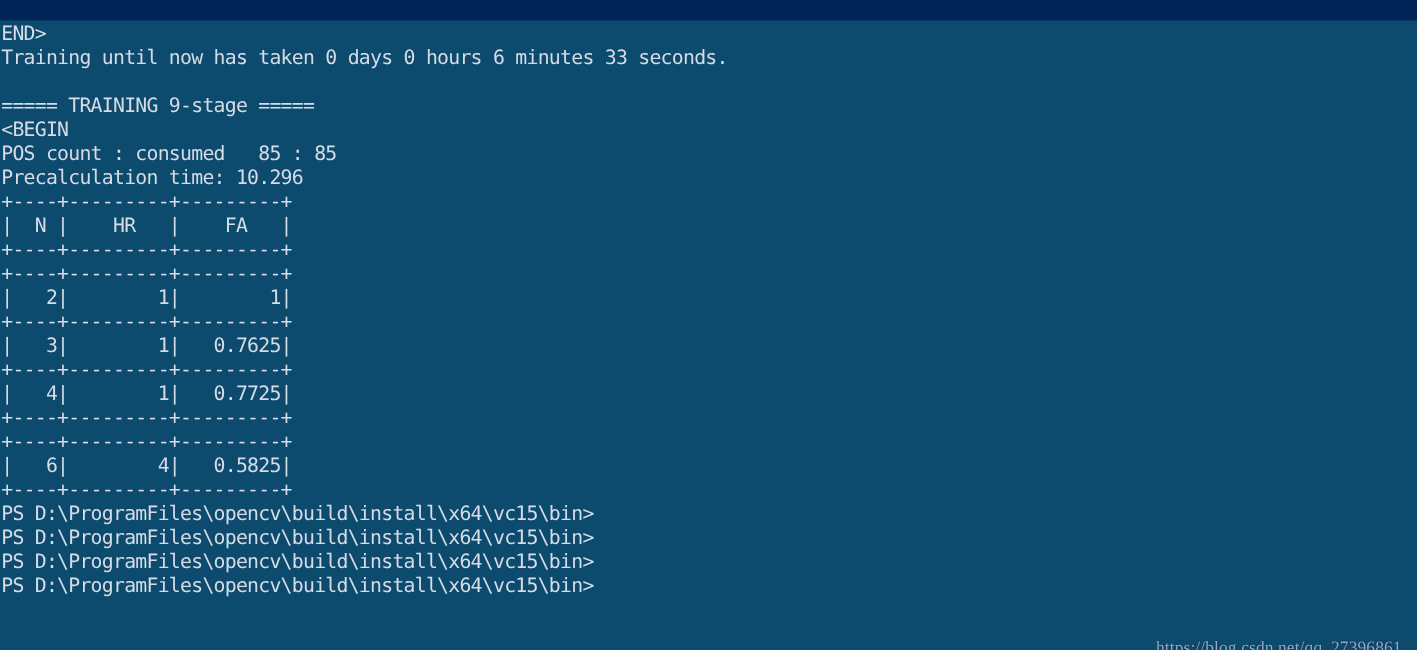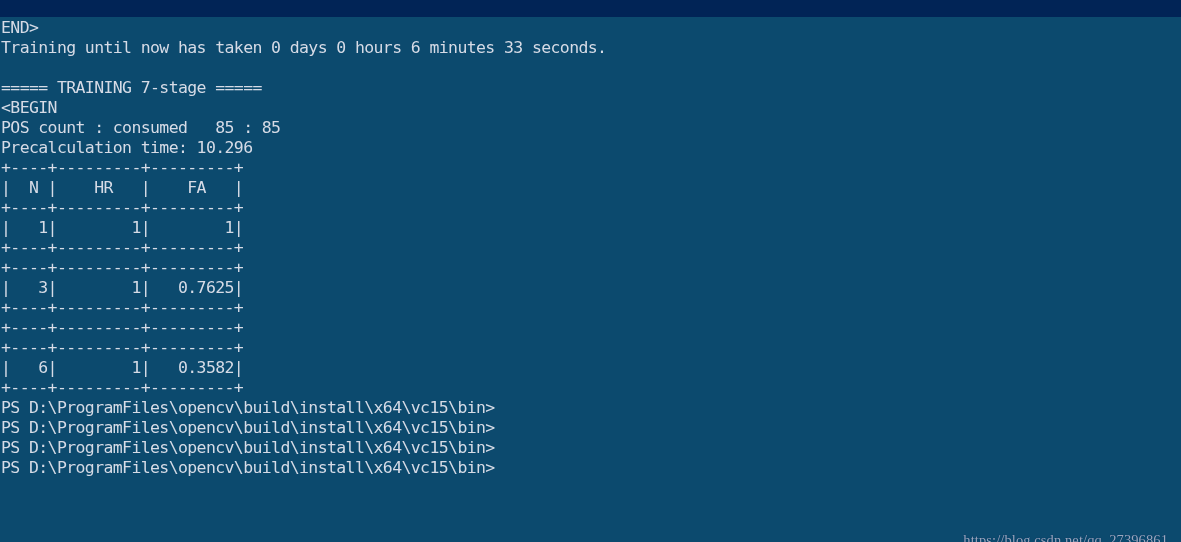--- a/index.html
+++ b/index.html
@@ -62,36 +62,37 @@
   }
 </style>
 </head>
 <body>
 
 <div id="console">
 
   <div class="line">END&gt;</div>
   <div class="line">Training until now has taken 0 days 0 hours 6 minutes 33 seconds.</div>
   <div class="line blank"></div>
-  <div class="line">===== TRAINING 7-stage =====</div>
+  <div class="line">===== TRAINING 9-stage =====</div>
   <div class="line">&lt;BEGIN</div>
   <div class="line">POS count : consumed   85 : 85</div>
   <div class="line">Precalculation time: 10.296</div>
 
   <div class="line table-line">+----+---------+---------+</div>
   <div class="line table-line">|  N |    HR   |    FA   |</div>
   <div class="line table-line">+----+---------+---------+</div>
-  <div class="line table-line">|   1|        1|        1|</div>
   <div class="line table-line">+----+---------+---------+</div>
+  <div class="line table-line">|   2|        1|        1|</div>
   <div class="line table-line">+----+---------+---------+</div>
   <div class="line table-line">|   3|        1|   0.7625|</div>
   <div class="line table-line">+----+---------+---------+</div>
+  <div class="line table-line">|   4|        1|   0.7725|</div>
   <div class="line table-line">+----+---------+---------+</div>
   <div class="line table-line">+----+---------+---------+</div>
-  <div class="line table-line">|   6|        1|   0.3582|</div>
+  <div class="line table-line">|   6|        4|   0.5825|</div>
   <div class="line table-line">+----+---------+---------+</div>
 
   <div class="line prompt-line">PS D:\ProgramFiles\opencv\build\install\x64\vc15\bin&gt;</div>
   <div class="line prompt-line">PS D:\ProgramFiles\opencv\build\install\x64\vc15\bin&gt;</div>
   <div class="line prompt-line">PS D:\ProgramFiles\opencv\build\install\x64\vc15\bin&gt;</div>
   <div class="line prompt-line">PS D:\ProgramFiles\opencv\build\install\x64\vc15\bin&gt;</div>
 
   <div id="watermark">https://blog.csdn.net/qq_27396861</div>
 
 </div>

